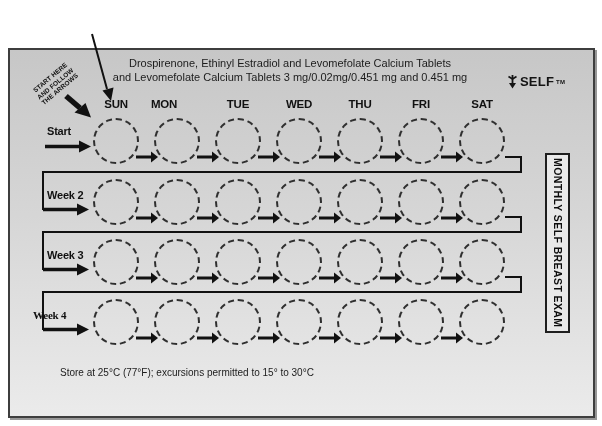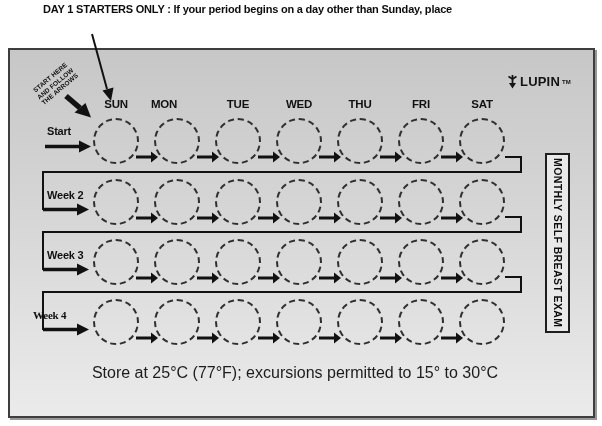--- a/index.html
+++ b/index.html
@@ -38,54 +38,57 @@
     font-weight: bold; font-size: 11.5px; letter-spacing: -0.2px; z-index: 2;
   }
   .circle {
     position: absolute; width: 46px; height: 46px;
     border: 2px dashed #2f2f2f; border-radius: 50%; z-index: 2;
   }
   .rowlabel { position: absolute; font-weight: bold; font-size: 11px; letter-spacing: -0.2px; z-index: 3; }
   .rowlabel.ul { border-bottom: 1.5px solid #111; padding-bottom: 10px; }
   .arrowwrap { position: absolute; z-index: 3; line-height: 0; }
   .storage {
-    position: absolute; left: 60px; top: 366px; width: 470px; text-align: center;
-    font-size: 16px; line-height: 14.5px; color: #1c1c1c; z-index: 2;
+    position: absolute; left: 60px; top: 366px; width: 470px; 
+    font-size: 10px; line-height: 14.5px; color: #1c1c1c; z-index: 2;
   }
   .sidebox {
     position: absolute; left: 545px; top: 153px; width: 25px; height: 180px;
     border: 2px solid #1e1e1e; background: #e9e9e9;
     display: flex; align-items: center; justify-content: center; z-index: 4;
   }
   .sidebox span {
     writing-mode: vertical-rl; font-weight: bold; font-size: 10.5px;
     letter-spacing: 0.4px; white-space: nowrap; color: #0d0d0d;
   }
   .overlay { position: absolute; left: 0; top: 0; z-index: 5; pointer-events: none; }
 </style>
 </head>
 <body>
 
 <div class="stage" id="stage">
 
   <div class="callout">
-    <div>DAY 1 STARTERS ONLY : If your period begins on a day other than Sunday, place</div>
   </div>
 
   <div class="panel"></div>
 
+  <div class="title">
+    <div>Drospirenone, Ethinyl Estradiol and Levomefolate Calcium Tablets</div>
+    <div>and Levomefolate Calcium Tablets 3 mg/0.02mg/0.451 mg and 0.451 mg</div>
+  </div>
 
   <div class="brand">
     <svg width="11" height="15" viewBox="0 0 11 15">
       <line x1="5.5" y1="1" x2="5.5" y2="10" stroke="#141414" stroke-width="1.8"></line>
       <line x1="5.5" y1="5" x2="1.5" y2="2.5" stroke="#141414" stroke-width="1.6"></line>
       <line x1="5.5" y1="5" x2="9.5" y2="2.5" stroke="#141414" stroke-width="1.6"></line>
       <polygon points="2,9 9,9 5.5,14.5" fill="#141414"></polygon>
     </svg>
-    <span>LUPIN</span>
+    <span>SELF</span>
       <sup>TM</sup>
   </div>
 
   <div class="start-note">
     <div>START HERE</div>
     <div>AND FOLLOW</div>
     <div>THE ARROWS</div>
   </div>
 
   <div class="storage">

